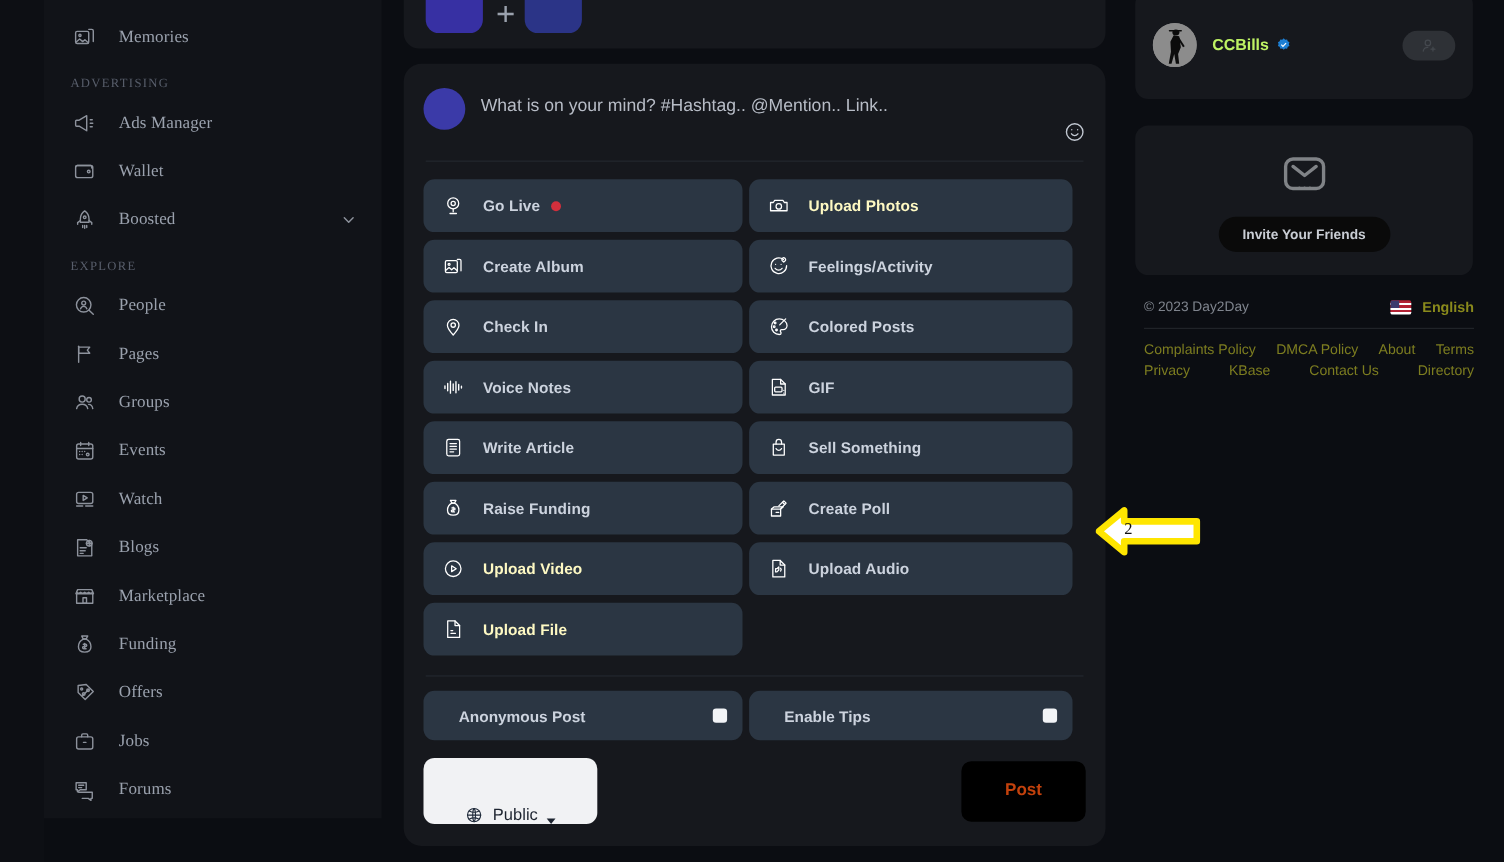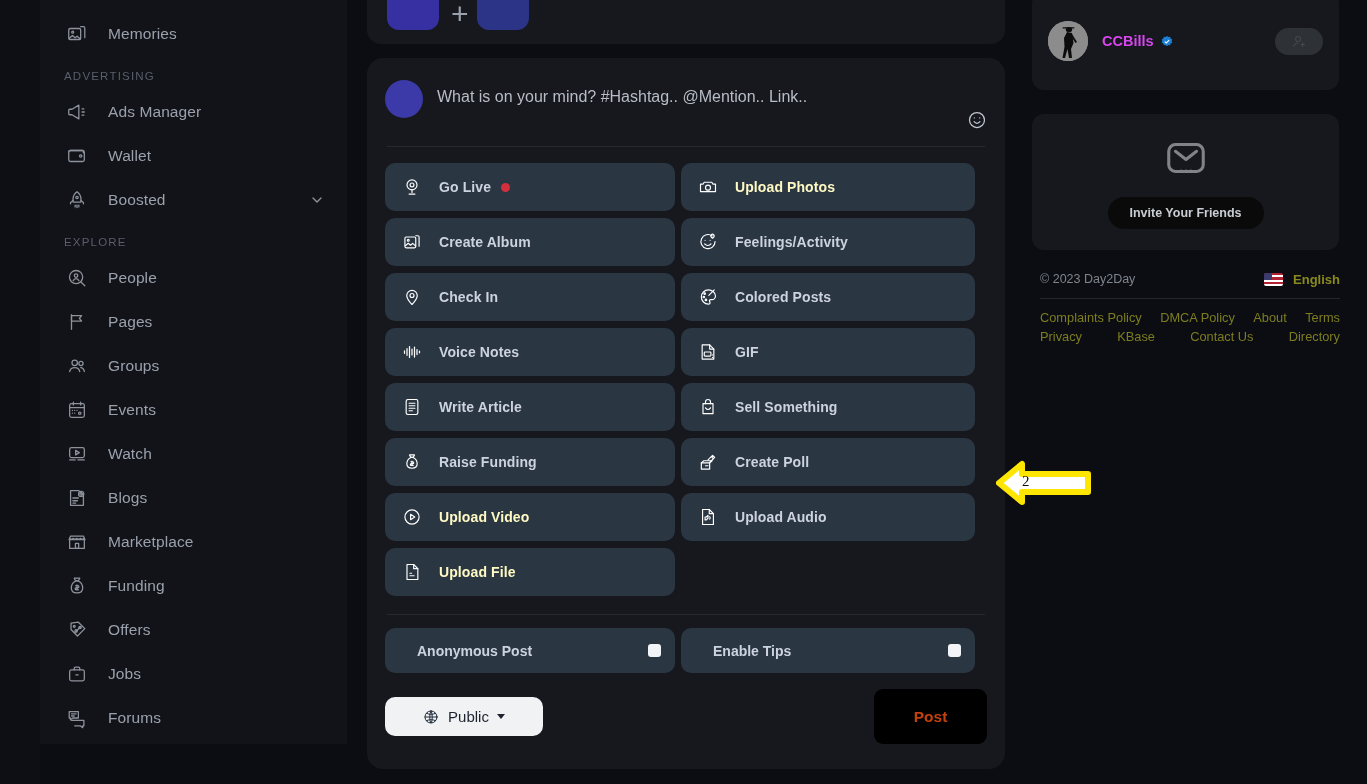--- a/index.html
+++ b/index.html
@@ -11,20 +11,21 @@
   }
   .app { position: relative; width: 1367px; height: 784px; display: flex; }
 
   
   .left-rail { width: 40px; height: 784px; background: #0d0f14; flex: none; }
   .sidebar {
     width: 307px; height: 744px; flex: none;
     background: #111318;
     overflow: hidden;
     position: relative;
+    font-family: Liberation Serif, serif;
   }
   .side-scroll { position: absolute; top: -32px; left: 0; width: 307px; }
   .nav-item {
     display: flex; align-items: center;
     height: 44px; padding: 0 22px 0 24px;
     cursor: pointer; position: relative;
   }
   .nav-item .ico {
     width: 26px; height: 26px; flex: none;
     display: flex; align-items: center; justify-content: center;
@@ -128,22 +129,22 @@
     display: flex; align-items: center; padding: 0 14px 0 16px; cursor: pointer;
   }
   .toggle-tile .olbl { margin-left: 16px; font-size: 14px; font-weight: bold; color: #ccd3de; }
   .tgl {
     margin-left: auto; width: 13px; height: 13px;
     border-radius: 3px; background: #f2f4f7; flex: none;
   }
 
   .action-row { display: flex; align-items: center; margin-top: 16px; }
   .privacy-btn {
-    width: 158px; height: 39px; border-radius: 10px;
-    background: #f1f2f4; display: flex; align-items: center;
+    width: 158px; height: 60px; border-radius: 10px;
+    background: #f1f2f4; display: flex; align-items: flex-end;
     justify-content: center; cursor: pointer;
   }
   .privacy-btn .gico { color: #1f2a3a; display: flex; margin-right: 9px; }
   .privacy-btn .gico svg { width: 16px; height: 16px; }
   .privacy-btn .ptxt { font-size: 15px; color: #1d2430; }
   .caret {
     width: 0; height: 0; margin-left: 8px;
     border-left: 4.5px solid transparent; border-right: 4.5px solid transparent;
     border-top: 5px solid #1d2430;
   }
@@ -163,21 +164,21 @@
     background: #16181d; border-radius: 12px;
     display: flex; align-items: center; padding: 0 16px;
   }
   .pc-avatar {
     width: 40px; height: 40px; border-radius: 50%;
     background: #8c8c8c; flex: none; overflow: hidden;
     display: flex; align-items: flex-end; justify-content: center;
   }
   .pc-name {
     margin-left: 14px; font-size: 14.5px; font-weight: bold;
-    color: #d946ef;
+    color: #bef264;
   }
   .verified { margin-left: 6px; display: inline-flex; vertical-align: middle; }
   .verified svg { width: 14px; height: 14px; }
   .pc-follow {
     margin-left: auto; width: 48px; height: 27px;
     border-radius: 14px; background: #2e3136;
     display: flex; align-items: center; justify-content: center;
     cursor: pointer; color: #44484e;
   }
   .pc-follow svg { width: 17px; height: 17px; }

